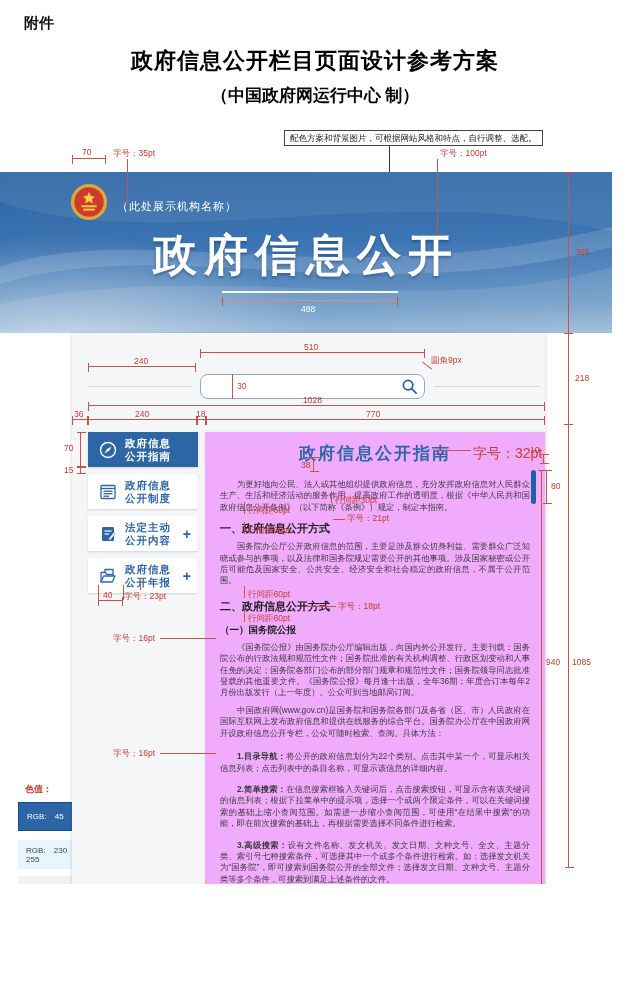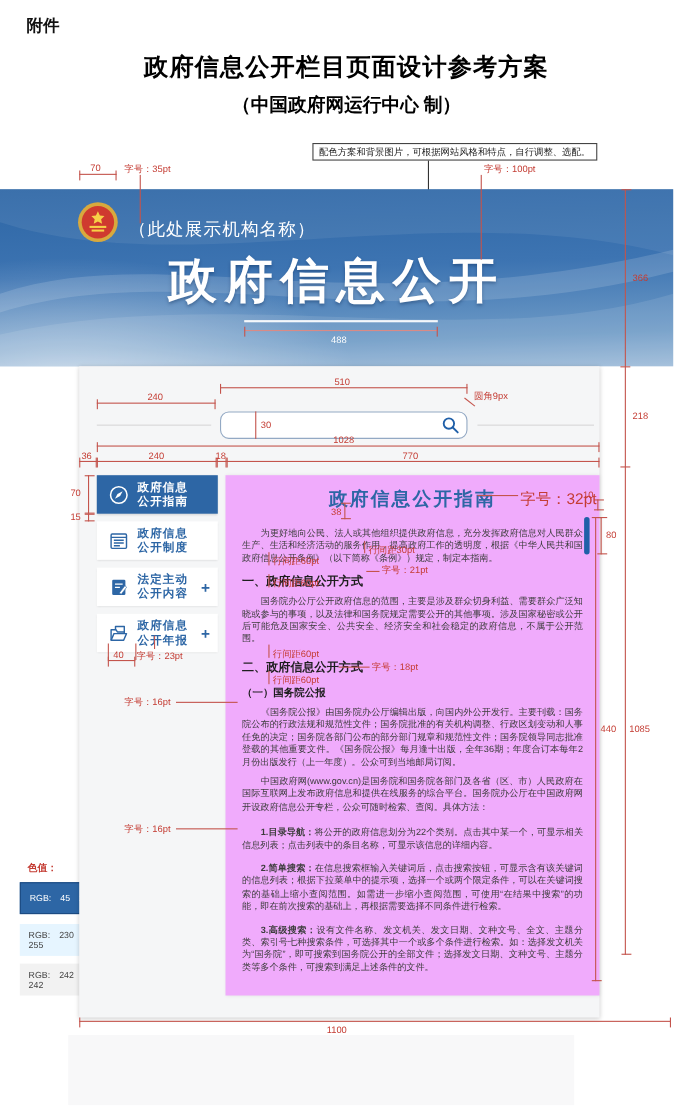--- a/index.html
+++ b/index.html
@@ -1,16 +1,16 @@
 <!DOCTYPE html>
 <html><head>
 <meta charset="utf-8">
 <style>
   html,body{margin:0;padding:0;background:#fff;}
-  #stage{position:relative;width:630px;height:1005px;background:#fff;overflow:hidden;
+  #stage{position:relative;width:630px;height:884px;background:#fff;overflow:hidden;
          font-family:"Liberation Sans","DejaVu Sans",sans-serif;}
   
   .attach{position:absolute;left:24px;top:14px;font:bold 15px "Liberation Serif",serif;color:#111;}
   .doc-title{position:absolute;left:0;top:46px;width:630px;text-align:center;
              font:bold 22px "Liberation Serif",serif;color:#000;letter-spacing:1px;}
   .doc-sub{position:absolute;left:0;top:84px;width:630px;text-align:center;
            font:bold 17px "Liberation Serif",serif;color:#000;}
   .note-box{position:absolute;left:284px;top:130px;border:1px solid #444;background:#fff;
             font-size:8.5px;line-height:1.2;color:#222;padding:2px 5px;white-space:nowrap;}
   .bk-line{position:absolute;width:1px;background:#333;}
@@ -26,21 +26,21 @@
   .lv{position:absolute;width:1px;background:#c4544c;z-index:29;}
   .lh{position:absolute;height:1px;background:#c4544c;z-index:29;}
   .tick{position:absolute;width:9px;height:1px;background:#c4544c;z-index:29;}
   
   .banner{position:absolute;left:0;top:172px;width:612px;height:161px;overflow:hidden;
     background:
       radial-gradient(ellipse 430px 190px at 10% 112%, rgba(255,255,255,.55), rgba(255,255,255,0) 62%),
       linear-gradient(178deg,#2d66a5 0%,#3d74b2 45%,#6d9ac6 82%,#9cbad8 100%);}
   .banner svg.waves{position:absolute;left:0;top:0;width:100%;height:100%;}
   .emblem{position:absolute;left:70px;top:183px;width:38px;height:38px;z-index:5;}
-  .org{position:absolute;left:117px;top:199px;color:#fff;font-size:16px;letter-spacing:1px;z-index:5;}
+  .org{position:absolute;left:117px;top:199px;color:#fff;font-size:11px;letter-spacing:1px;z-index:5;}
   .btitle{position:absolute;left:0;top:226px;width:612px;text-align:center;color:#fff;
           font-size:44px;font-weight:bold;letter-spacing:7px;z-index:5;
           text-shadow:0 2px 3px rgba(0,30,70,.35);}
   .b-underline{position:absolute;left:222px;top:291px;width:176px;height:2px;
                background:rgba(255,255,255,.92);z-index:5;}
   
   .page-panel{position:absolute;left:72px;top:333px;width:473px;height:592px;background:#f5f6f7;
               box-shadow:0 1px 4px rgba(0,0,0,.18);z-index:2;}
   .search-box{position:absolute;left:200px;top:374px;width:225px;height:25px;background:#fff;
               border:1.5px solid #93a9c4;border-radius:8px;box-sizing:border-box;z-index:10;}
@@ -248,21 +248,21 @@
   <div class="lh" style="left:160px;top:638px;width:56px;"></div>
   <div class="rl" style="left:113px;top:749px;">字号：16pt</div>
   <div class="lh" style="left:160px;top:753px;width:56px;"></div>
 
   <div class="rl" style="left:530px;top:446px;">10</div>
   <div class="mv" style="left:543px;top:454px;height:10px;"></div>
   <div class="scrollbar"></div>
   <div class="mv" style="left:546px;top:470px;height:34px;"></div>
   <div class="rl" style="left:551px;top:482px;">80</div>
   <div class="mv" style="left:541px;top:470px;height:422px;"></div>
-  <div class="rl" style="left:546px;top:658px;">440</div>
+  <div class="rl" style="left:546px;top:658px;">940</div>
 
   <div class="gray-block"></div>
   <div class="mh" style="left:72px;top:928px;width:538px;"></div>
   <div class="rl" style="left:297px;top:932px;">1100</div>
 
   <div class="rl" style="left:25px;top:785px;font-size:9px;font-weight:bold;">色值：</div>
   <div class="sw sw1">RGB: 45 102 165</div>
   <div class="sw sw2">RGB: 230 245 255</div>
   <div class="sw sw3">RGB: 242 242 242</div>
 

